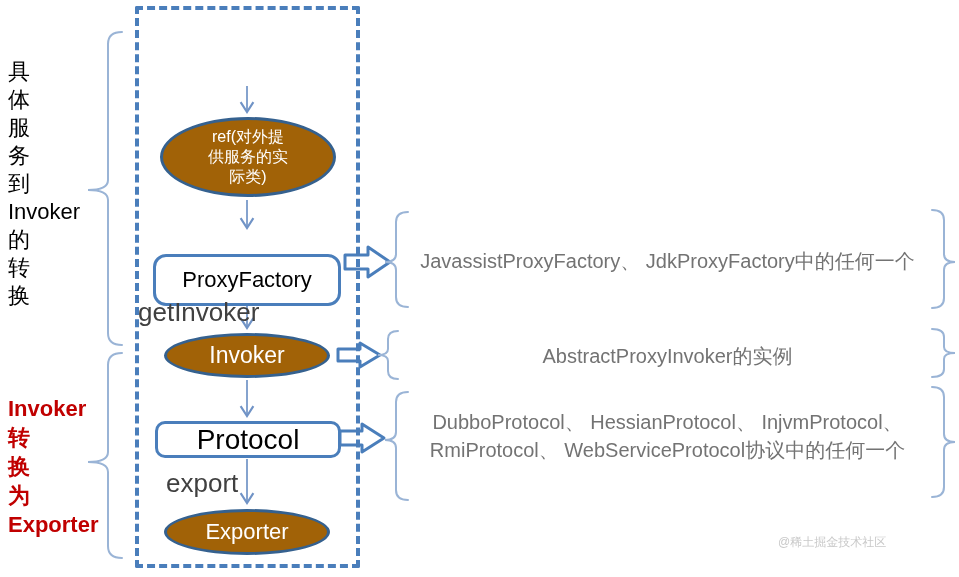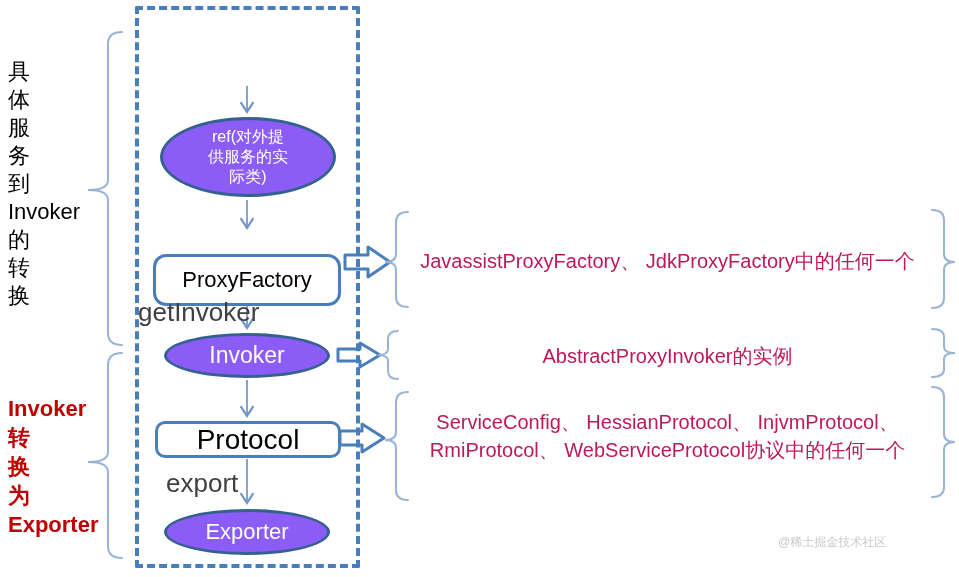--- a/index.html
+++ b/index.html
@@ -11,32 +11,32 @@
   .dashed-box{
     position:absolute;left:135px;top:6px;width:217px;height:554px;
     border:4px dashed #4a7ebb;border-radius:2px;background:transparent;
   }
   .node-rect{
     position:absolute;background:#ffffff;border:3px solid #4a7ebb;border-radius:13px;
     display:flex;align-items:center;justify-content:center;
     font-size:22px;color:#000;box-sizing:border-box;
   }
   .node-ellipse{
-    position:absolute;background:#8b5cf6;border:3px solid #35618f;border-radius:50%;
+    position:absolute;background:#a16207;border:3px solid #35618f;border-radius:50%;
     display:flex;align-items:center;justify-content:center;text-align:center;
     color:#ffffff;box-sizing:border-box;
   }
   .flow-label{position:absolute;font-size:26px;color:#404040;white-space:nowrap;}
   .side-label{
     position:absolute;white-space:pre-line;font-size:22px;line-height:28px;text-align:left;
   }
   .side-label.red{color:#c00000;font-weight:bold;line-height:29px;}
   .annotation{
     position:absolute;left:400px;width:535px;text-align:center;
-    font-size:20px;color:#be185d;white-space:pre-line;line-height:28px;
+    font-size:20px;color:#737373;white-space:pre-line;line-height:28px;
   }
   .watermark{
     position:absolute;left:778px;top:534px;font-size:12px;color:#c9c9c9;white-space:nowrap;
   }
   svg{display:block;}
 </style>
 </head>
 <body>
 
 <div class="canvas">
@@ -110,18 +110,18 @@
   </div>
 
   <div class="flow-label" style="left:166px;top:468px;text-align:right;">export</div>
 
   <div class="node-ellipse" style="left:164px;top:509px;width:166px;height:46px;font-size:22px;">
     <span>Exporter</span>
   </div>
 
   <div class="annotation" style="top:247px;">JavassistProxyFactory、 JdkProxyFactory中的任何一个</div>
   <div class="annotation" style="top:342px;">AbstractProxyInvoker的实例</div>
-  <div class="annotation" style="top:408px;">ServiceConfig、 HessianProtocol、 InjvmProtocol、
+  <div class="annotation" style="top:408px;">DubboProtocol、 HessianProtocol、 InjvmProtocol、
 RmiProtocol、 WebServiceProtocol协议中的任何一个</div>
 
   <div class="watermark">@稀土掘金技术社区</div>
 
 </div>
 
 </body></html>

